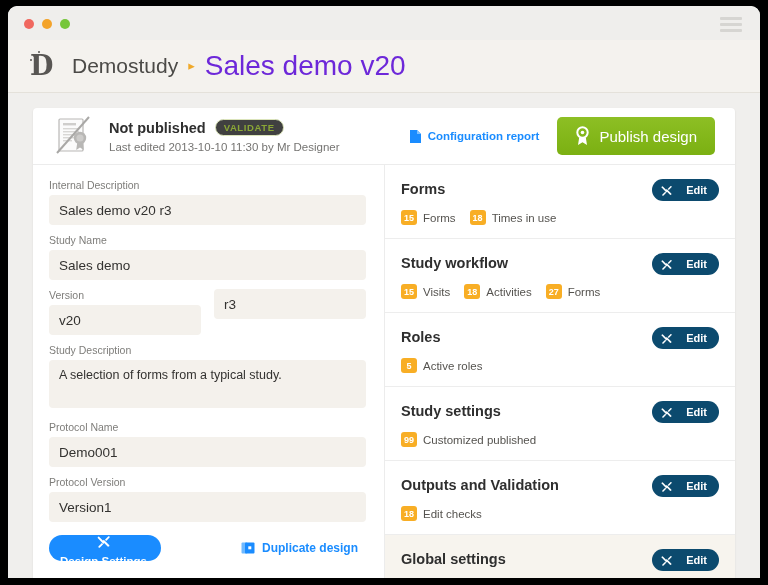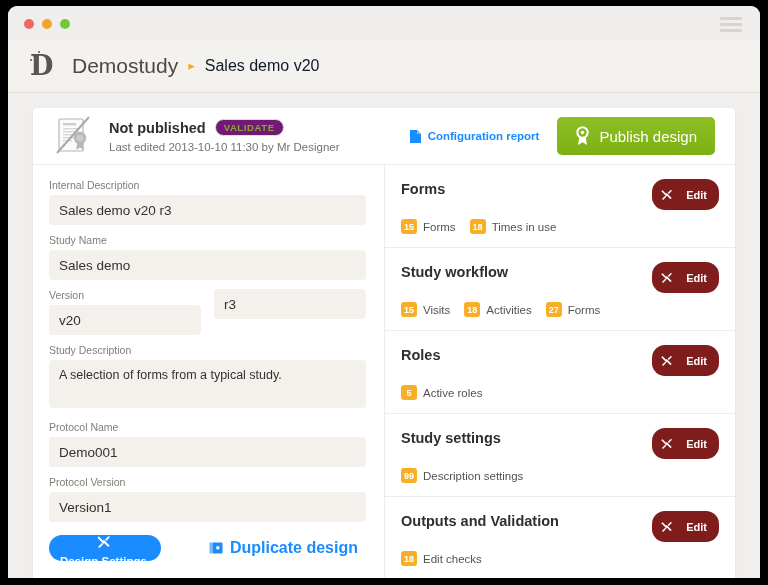--- a/index.html
+++ b/index.html
@@ -104,22 +104,22 @@
     font-weight: 400;
   }
   .crumb-sep {
     margin: 0 10px;
     color: #f0a929;
     font-size: 13px;
     line-height: 1;
     transform: translateY(-1px);
   }
   .crumb-current {
-    font-size: 16px;
-    color: #0f172a;
+    font-size: 28px;
+    color: #6d28d9;
     font-weight: 400;
   }
 
   
   .page {
     position: relative;
     height: 486px;
     background: #f0efed;
     padding: 0;
   }
@@ -161,21 +161,21 @@
   .status-title {
     font-size: 14.5px;
     font-weight: 700;
     color: #2f2f2f;
   }
   .validate-pill {
     font-size: 9.5px;
     font-weight: 700;
     letter-spacing: 0.6px;
     color: #8aa636;
-    background: #701a75;
+    background: #404040;
     border: 1px solid #dbe4bb;
     border-radius: 10px;
     padding: 2.5px 8px 2.5px 8px;
     line-height: 1;
   }
   .head-sub {
     font-size: 11.5px;
     color: #757472;
     margin-top: 5px;
   }
@@ -288,21 +288,21 @@
     font-weight: 700;
     font-family: "Liberation Sans", sans-serif;
     cursor: pointer;
     flex-direction: column;
   }
   .link-blue {
     display: inline-flex;
     align-items: center;
     gap: 7px;
     color: #1a8cff;
-    font-size: 16px;
+    font-size: 12px;
     font-weight: 700;
     cursor: pointer;
     text-decoration: none;
     margin-right: 8px;
   }
 
   
   .section {
     padding: 14px 16px 13px 16px;
     border-bottom: 1px solid #ededed;
@@ -318,25 +318,25 @@
   .section-title {
     font-size: 14.5px;
     font-weight: 700;
     color: #2f2f2f;
     line-height: 20px;
   }
   .btn-edit {
     display: inline-flex;
     align-items: center;
     gap: 14px;
-    background: #7f1d1d;
+    background: #0c4a6e;
     color: #fff;
     border: none;
     border-radius: 13px;
-    height: 31px;
+    height: 22px;
     padding: 0 12px 0 9px;
     font-size: 11px;
     font-weight: 700;
     font-family: "Liberation Sans", sans-serif;
     cursor: pointer;
     flex: 0 0 auto;
   }
   .stats {
     display: flex;
     align-items: center;
@@ -606,21 +606,21 @@
                     <path d="M11.8 12.7 L5.9 6.6 L7.3 5.2 L13.3 11.1 Q13.9 12.4 11.8 12.7 Z" fill="#ffffff"></path>
                     <path d="M1.5 12.4 L5.3 8.7 L6.6 10 L2.9 13.7 Q1.2 14 1.5 12.4 Z" fill="#ffffff"></path>
                   </svg>
                 </span>
                 <span>Edit</span>
               </button>
             </div>
             <div class="stats">
               <span class="stat">
                 <span class="badge">99</span>
-                <span class="stat-label">Description settings</span>
+                <span class="stat-label">Customized published</span>
               </span>
             </div>
           </div>
 
           <div class="section">
             <div class="section-head">
               <span class="section-title">Outputs and Validation</span>
               <button class="btn-edit">
                 <span>
                   <svg width="11" height="11" viewBox="0 0 14 14">

